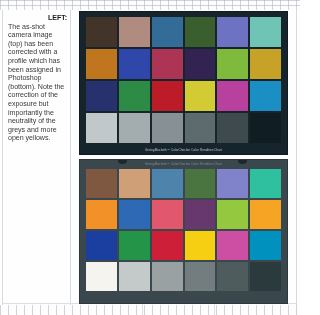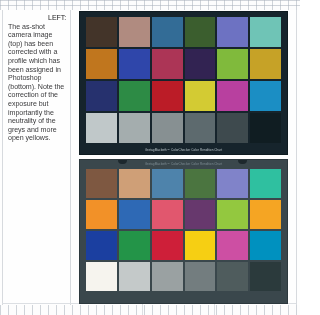--- a/index.html
+++ b/index.html
@@ -84,21 +84,21 @@
     position: absolute;
     left: 8px;
     top: 14px;
     width: 58px;
     font-size: 7.1px;
     line-height: 8.6px;
     color: #3b3b3d;
     letter-spacing: -0.05px;
   }
   #caption .lead {
-    font-weight: normal;
+    font-weight: bold;
     color: #1d1d1f;
     padding-left: 40px;
   }
 
   
   .chart-photo {
     position: absolute;
     box-sizing: border-box;
     overflow: hidden;
   }

